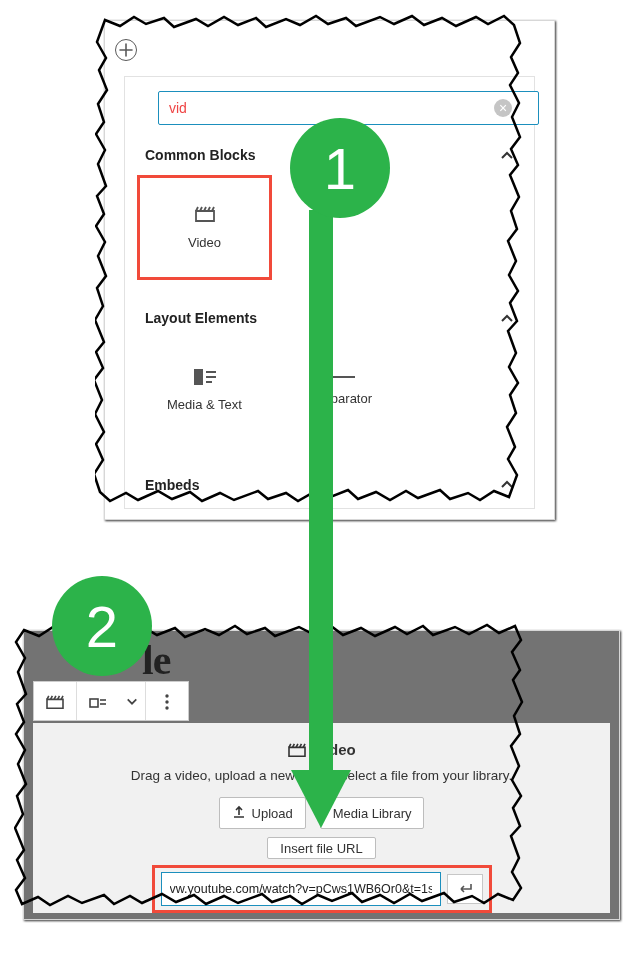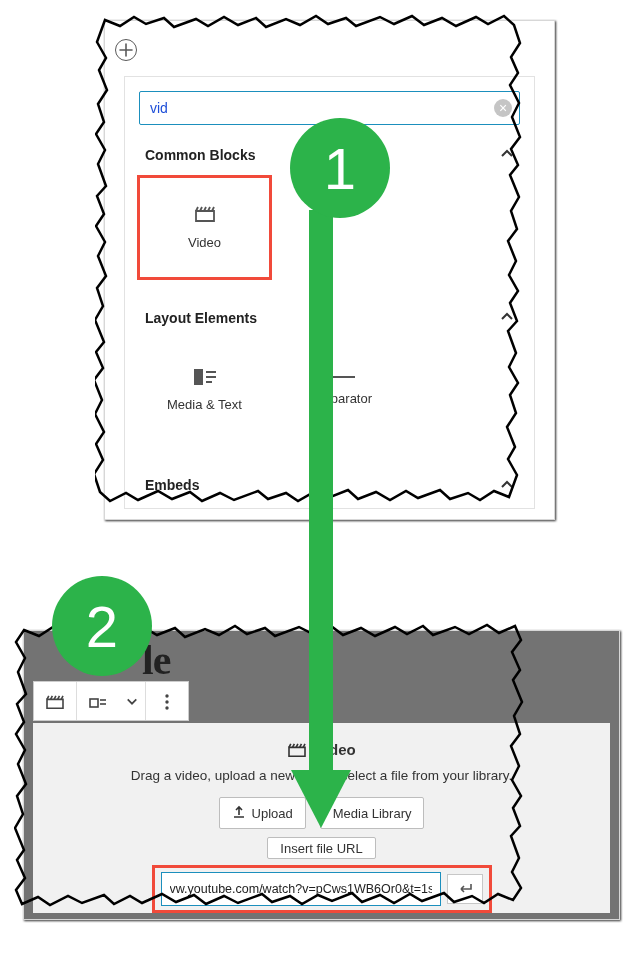--- a/index.html
+++ b/index.html
@@ -46,37 +46,38 @@
     margin: 14px 14px 8px 14px;
     position: relative;
   }
   .search-input {
     width: 100%;
     height: 34px;
     border: 1.8px solid #1b8fbd;
     border-radius: 2px;
     padding: 4px 32px 4px 10px;
     font-size: 14px;
-    color: #1d4ed8;
+    color: #ef4444;
     outline: none;
+    margin-left: 19px;
   }
   .clear-btn {
     position: absolute;
     right: 8px; top: 50%;
     transform: translateY(-50%);
     width: 18px; height: 18px;
     border-radius: 50%;
     background: #c5c5c5;
     display: flex; align-items: center; justify-content: center;
   }
   .clear-btn::before{
     content:"×"; color:#fff; font-size:14px; line-height:1;
   }
   .section-head {
-    display: flex; justify-content: space-between; align-items: flex-start;
+    display: flex; justify-content: space-between; align-items: flex-end;
     padding: 14px 20px 8px 20px;
     font-weight: 600; font-size: 14px;
     color: #222;
   }
   .chev { width: 14px; height: 14px; }
   .chev svg { width: 14px; height: 14px; stroke:#333; stroke-width:2; fill:none; }
   .blocks-row { display: flex; padding: 4px 12px 16px 12px; gap: 4px; }
   .block-tile {
     width: 135px; height: 105px;
     display: flex; flex-direction: column;

